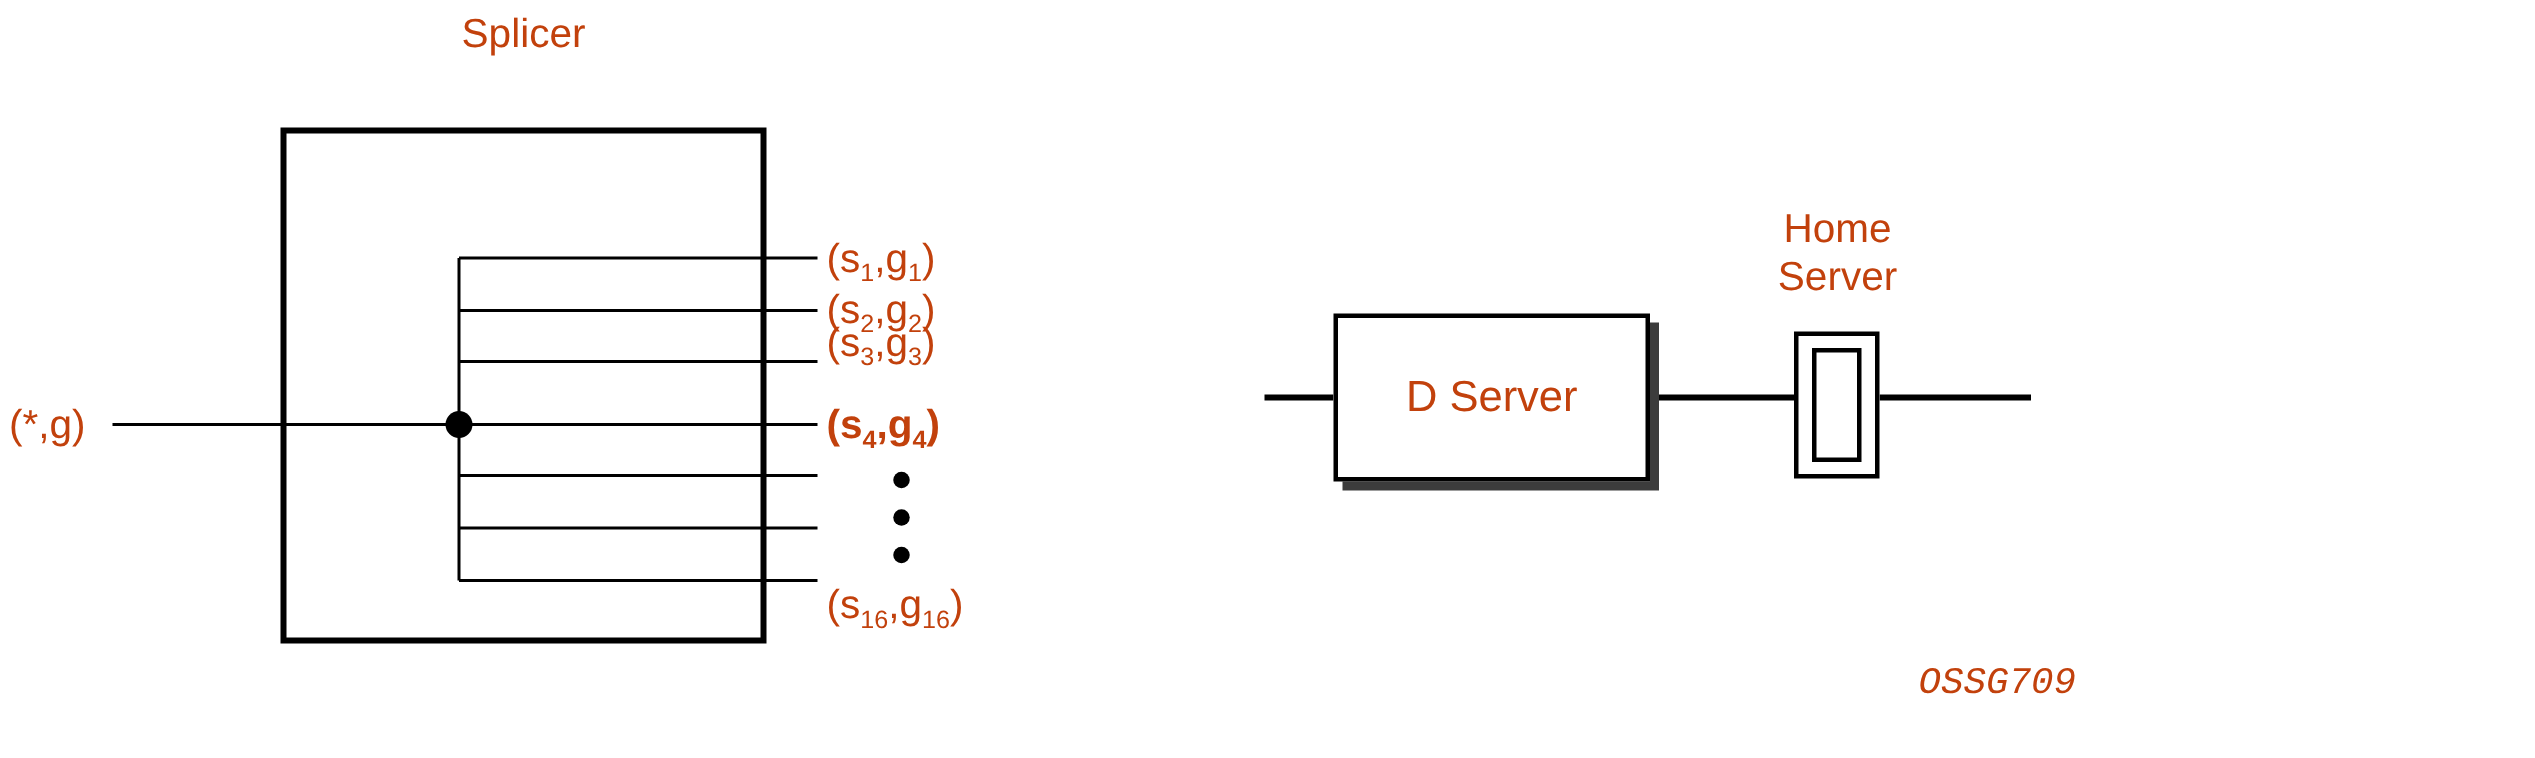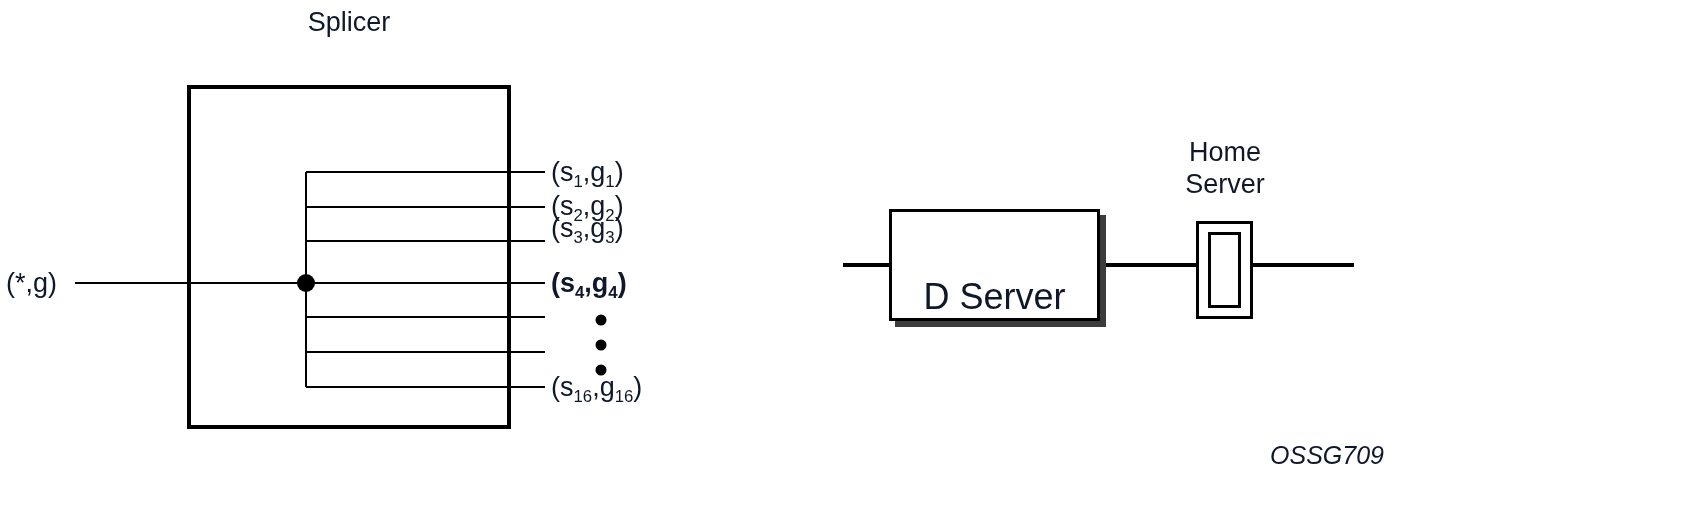--- a/index.html
+++ b/index.html
@@ -6,21 +6,21 @@
     margin: 0;
     padding: 0;
     background: #ffffff;
   }
   #canvas {
     position: relative;
     width: 1390px;
     height: 505px;
     background: #ffffff;
     font-family: "Liberation Sans", sans-serif;
-    color: #0f172a;
+    color: #c2410c;
     overflow: hidden;
   }
   #wires {
     position: absolute;
     left: 0;
     top: 0;
     z-index: 1;
   }
   .label {
     position: absolute;
@@ -62,23 +62,23 @@
     line-height: 0;
   }
   .node {
     position: absolute;
     z-index: 2;
     background: #ffffff;
     border: 3px solid #000;
     box-sizing: border-box;
     box-shadow: 6px 6px 0 #3c3c3c;
     display: flex;
-    align-items: flex-end;
+    align-items: center;
     justify-content: center;
-    font-size: 36px;
+    font-size: 29px;
   }
   .dserver { left: 889px; top: 209px; width: 211px; height: 112px; }
   .stb     { left: 1404px; top: 209px; width: 209px; height: 112px; }
   .gw-outer {
     position: absolute;
     left: 1196px;
     top: 221px;
     width: 57px;
     height: 98px;
     border: 3px solid #000;
@@ -102,21 +102,21 @@
     width: 182px;
     text-align: center;
     font-size: 27px;
     line-height: 32px;
   }
   .figure-id {
     position: absolute;
     right: 6px;
     top: 441px;
     z-index: 3;
-    font-family: Liberation Sans, sans-serif;
+    font-family: Liberation Mono, monospace;
     font-style: italic;
     font-size: 25px;
   }
 </style>
 </head>
 <body>
 
 <div id="canvas">
 
   <svg id="wires" width="1690" height="505" viewBox="0 0 1690 505" xmlns="http://www.w3.org/2000/svg">
@@ -153,21 +153,21 @@
   <div class="label input-label">(*,g)</div>
 
   <div class="label out-label" style="top:155px;text-align:right;"><span>(s</span><sub>1</sub><span>,g</span><sub>1</sub><span>)</span></div>
 
   <div class="label out-label" style="top:189px;"><span>(s</span><sub>2</sub><span>,g</span><sub>2</sub><span>)</span></div>
 
   <div class="label out-label" style="top:211px;"><span>(s</span><sub>3</sub><span>,g</span><sub>3</sub><span>)</span></div>
 
   <div class="label out-label" style="top:266px;font-weight:bold;"><span>(s</span><sub>4</sub><span>,g</span><sub>4</sub><span>)</span></div>
 
-  <div class="label out-label" style="top:370px;"><span>(s</span><sub>16</sub><span>,g</span><sub>16</sub><span>)</span></div>
+  <div class="label out-label" style="top:386px;"><span>(s</span><sub>16</sub><span>,g</span><sub>16</sub><span>)</span></div>
 
   <div class="node dserver">
     <span>D Server</span>
   </div>
 
   <div class="label gw-label">
     <div>Home</div>
     <div>Server</div>
   </div>
 

